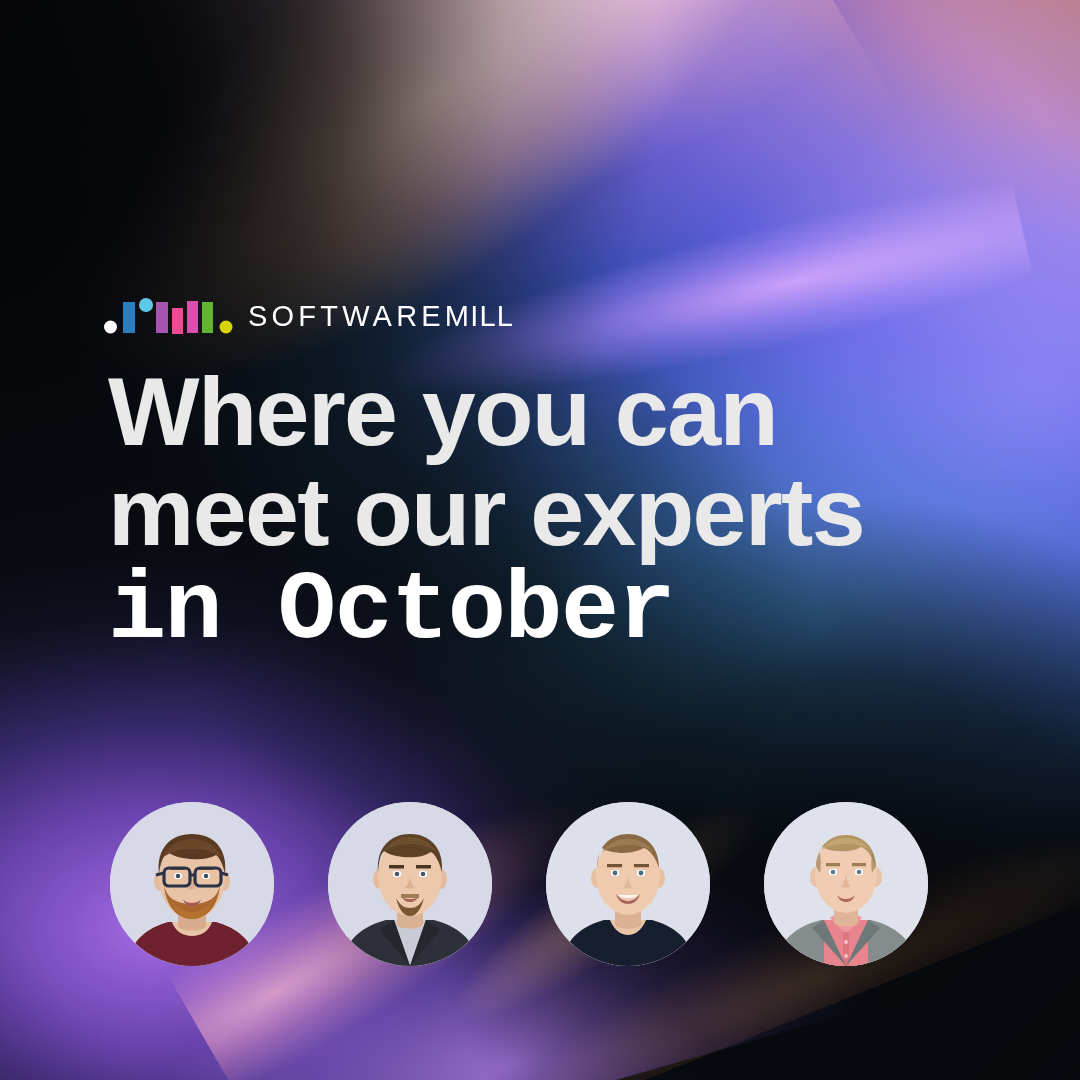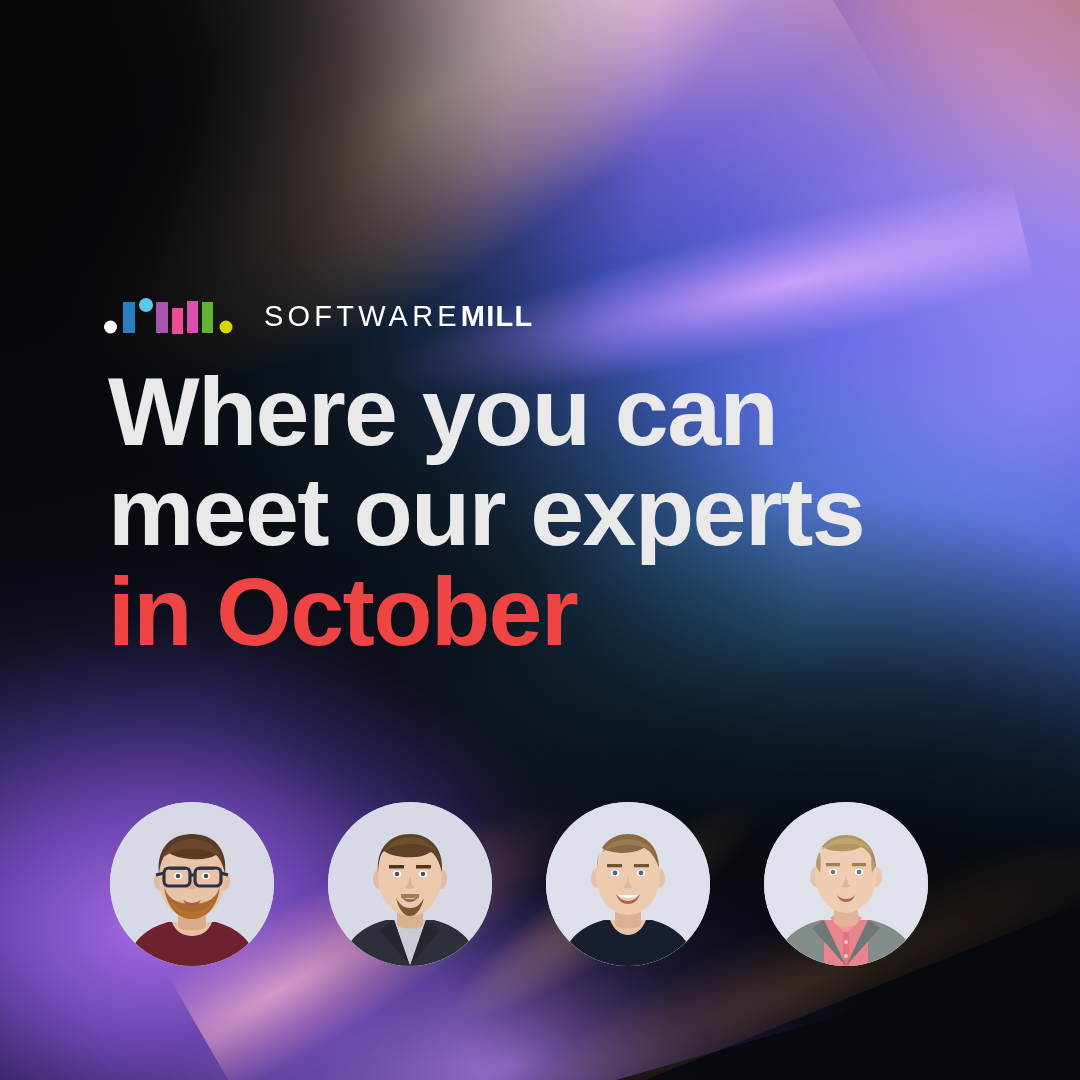--- a/index.html
+++ b/index.html
@@ -108,43 +108,43 @@
   
   .content{ position:absolute; inset:0; }
 
   
   .logo{
     position:absolute; left:104px; top:294px;
     display:flex; align-items:flex-end; gap:0;
   }
   .logo-mark{ display:block; }
   .logo-word{
-    margin-left:30px;
+    margin-left:14px;
     display:flex; align-items:flex-start;
     color:#ffffff;
     font-size:29px;
     line-height:1;
     position:relative; top:-3px;
   }
   .logo-soft{ font-weight:400; letter-spacing:4.2px; }
-  .logo-mill{ font-weight:700; letter-spacing:1.2px; }
+  .logo-mill{ font-weight:400; letter-spacing:1.2px; }
 
   
   .headline{
     position:absolute; left:108px; top:362px;
     width:900px;
     font-weight:700;
     font-size:97px;
     line-height:1.03;
     letter-spacing:-1.6px;
     color:#e9e9e9;
     font-family:"Liberation Sans", sans-serif;
   }
   .headline .l{ display:block; white-space:nowrap; }
-  .headline .accent{ color:#ef4444; }
+  .headline .accent{ color:#ffffff;font-family:Liberation Mono, monospace; }
 
   
   .avatars{
     position:absolute; left:110px; top:802px;
     display:flex; align-items:center; gap:54px;
   }
   .avatar{
     width:164px; height:164px;
     border-radius:50%;
     overflow:hidden;

